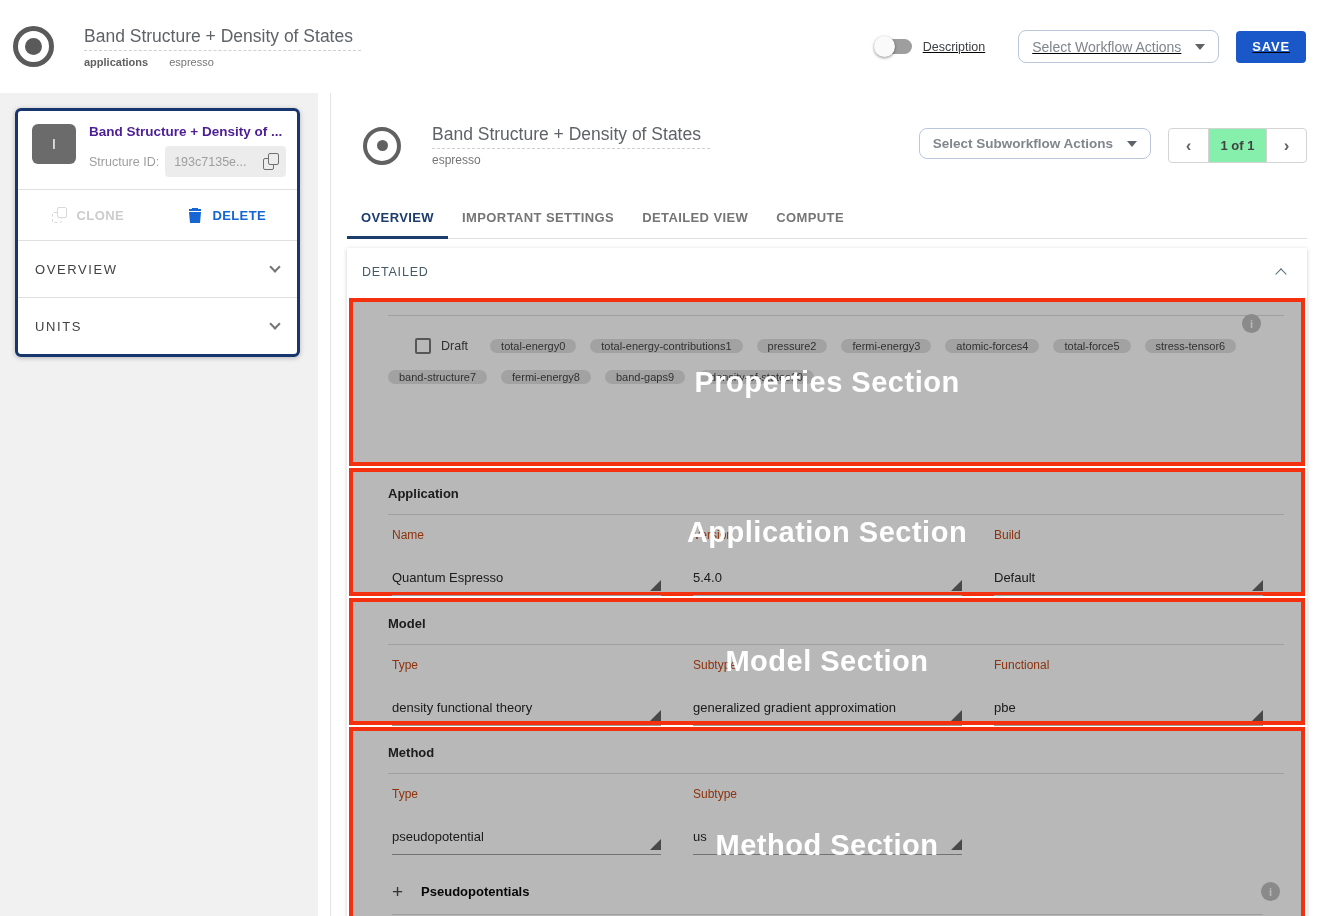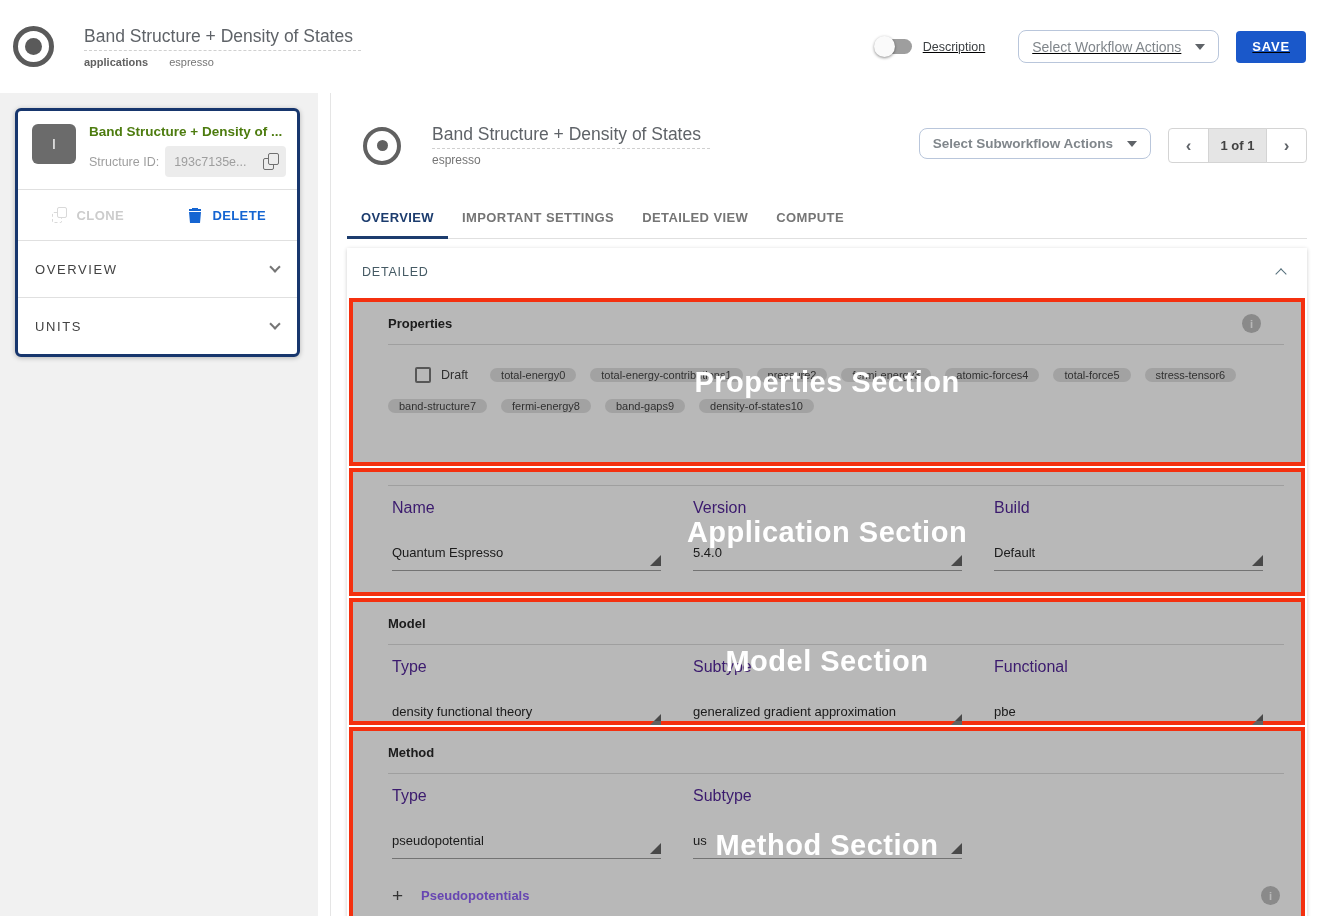--- a/index.html
+++ b/index.html
@@ -30,21 +30,21 @@
   .sidebar { width:318px; background:#f1f1f1; padding-top:15px; flex:none; }
   .v-divider { width:13px; border-right:1px solid #e5e5e5; flex:none; background:#fff; }
   .main { flex:1; background:#fff; }
   .main-inner { padding:0 15px 0 16px; }
 
   
   .side-card { margin-left:15px; width:285px; background:#fff; border:3px solid #17366d; border-radius:6px; box-shadow:0 1px 5px rgba(0,0,0,.25); }
   .card-top { display:flex; padding:13px 11px 12px 14px; align-items:flex-start; }
   .avatar { width:44px; height:40px; background:#6b6b6b; border-radius:6px; color:#fff; display:flex; align-items:center; justify-content:center; font-size:14px; flex:none; }
   .card-info { margin-left:13px; flex:1; min-width:0; }
-  .card-title { font-size:13.5px; font-weight:bold; color:#4d7c0f; white-space:nowrap; overflow:hidden; }
+  .card-title { font-size:13.5px; font-weight:bold; color:#4c1d95; white-space:nowrap; overflow:hidden; }
   .flow-row { display:flex; align-items:center; margin-top:7px; }
   .flow-label { font-size:12.5px; color:#9e9e9e; white-space:nowrap; }
   .flow-chip { margin-left:6px; background:#ececec; border-radius:4px; height:31px; display:flex; align-items:center; padding:0 7px 0 9px; flex:1; }
   .flow-value { font-size:12.5px; color:#9e9e9e; flex:1; white-space:nowrap; overflow:hidden; }
   .copy-icon { position:relative; width:16px; height:17px; flex:none; cursor:pointer; }
   .copy-icon .sq-back { position:absolute; left:0; bottom:0; width:11px; height:12px; border:1.6px solid #6f6f6f; border-radius:2px; }
   .copy-icon .sq-front { position:absolute; right:0; top:0; width:11px; height:12px; border:1.6px solid #6f6f6f; border-radius:2px; background:#ececec; }
   .card-actions { border-top:1px solid #e0e0e0; display:flex; height:51px; align-items:center; }
   .clone-btn { flex:1; display:flex; justify-content:center; align-items:center; color:#cccccc; font-weight:bold; font-size:13px; letter-spacing:.4px; cursor:default; }
   .clone-icon { position:relative; width:15px; height:16px; margin-right:10px; }
@@ -62,21 +62,21 @@
   .sub-icon-dot { width:11px; height:11px; background:#616161; border-radius:50%; }
   .sub-titles { margin-left:31px; }
   .sub-title { font-size:17.5px; color:#5f6368; padding-bottom:3px; border-bottom:1px dashed #d0d0d0; min-width:278px; white-space:nowrap; }
   .sub-subtitle { margin-top:4px; font-size:12px; color:#757575; }
   .sub-right { margin-left:auto; display:flex; align-items:flex-start; gap:17px;font-weight:bold; }
   .sub-select { height:31px; font-size:13.5px; }
   .pagination { display:flex; }
   .page-btn { width:41px; height:35px; border:1px solid #d4d4d4; background:#fff; display:flex; align-items:center; justify-content:center; color:#5f6368; font-size:17px; cursor:pointer; }
   .page-btn.prev { border-radius:4px 0 0 4px; }
   .page-btn.next { border-radius:0 4px 4px 0; margin-left:-1px; }
-  .page-label { min-width:59px; height:35px; border-top:1px solid #d4d4d4; border-bottom:1px solid #d4d4d4; display:flex; align-items:center; justify-content:center; font-size:13px; color:#424242; padding:0 10px; background:#e5e5e5; margin-left:-1px; border-left:1px solid #d4d4d4; border-right:1px solid #d4d4d4; }
+  .page-label { min-width:59px; height:35px; border-top:1px solid #d4d4d4; border-bottom:1px solid #d4d4d4; display:flex; align-items:center; justify-content:center; font-size:13px; color:#424242; padding:0 10px; background:#86efac; margin-left:-1px; border-left:1px solid #d4d4d4; border-right:1px solid #d4d4d4; }
 
   
   .tabs { display:flex; margin-top:30px; border-bottom:1px solid #e0e0e0; }
   .tab { padding:13px 14px; font-size:13px; font-weight:bold; letter-spacing:.4px; color:#757575; cursor:pointer; position:relative; white-space:nowrap; }
   .tab.active { color:#1c3c6e; }
   .tab.active::after { content:""; position:absolute; left:0; right:0; bottom:-1px; height:3px; background:#1c3c6e; }
 
   
   .details-card { margin-top:9px; box-shadow:0 1px 4px rgba(0,0,0,.2); background:#fff; }
   .details-head { height:48px; display:flex; align-items:center; justify-content:space-between; padding:0 22px 0 15px; cursor:pointer; }
@@ -97,27 +97,27 @@
   .chips-row.r2 { margin-top:16px; }
   .draft-group { display:flex; align-items:center; margin-left:27px; margin-right:8px; }
   .checkbox { width:16px; height:16px; border:2px solid #757575; border-radius:2px; background:transparent; cursor:pointer; flex:none; }
   .draft-label { margin-left:10px; font-size:12.5px; color:#3c3c3c; }
   .chip { height:14px; border-radius:16px; background:#e0e0e0; color:#3c3c3c; font-size:11px; display:flex; align-items:center; padding:0 11px; white-space:nowrap; cursor:pointer; }
 
   .sec-application { height:128px; }
   .sec-model { height:127px; }
   .sec-method { height:236px; }
   .fields { display:grid; grid-template-columns:1fr 1fr 1fr; column-gap:32px; margin:13px 21px 0 4px; }
-  .field-label { font-size:16px; color:#4c1d95; }
+  .field-label { font-size:12px; color:#c2410c; }
   .field-value { margin-top:28px; font-size:13px; color:#212121; border-bottom:1px solid #9c9c9c; padding-bottom:10px; position:relative; cursor:pointer; white-space:nowrap; }
   .field-caret { position:absolute; right:0; bottom:4px; width:0; height:0; border-left:11px solid transparent; border-bottom:11px solid #616161; }
 
   .pseudo-row { display:flex; align-items:center; margin:27px 4px 0 4px; }
   .plus-icon { font-size:19px; color:#424242; cursor:pointer; line-height:1; }
-  .pseudo-label { margin-left:18px; font-size:13px; font-weight:bold; color:#8b5cf6; }
+  .pseudo-label { margin-left:18px; font-size:13px; font-weight:bold; color:#000000; }
   .pseudo-info { margin-left:auto; position:static; }
   .method-bottom-divider { margin:13px 21px 0 4px; }
 </style>
 </head>
 <body>
 
 <div class="screen">
 
   <div class="app-header">
     <div class="logo-outer">
@@ -225,21 +225,20 @@
         </div>
 
         <div class="details-card">
           <div class="details-head">
             <span class="details-title">DETAILED</span>
             <span class="chev-up"></span>
           </div>
 
           <div class="section sec-properties">
             <div class="sec-inner">
-              <div class="sec-title">Properties</div>
               <div class="info-icon">i</div>
               <div class="sec-divider"></div>
               <div class="chips-row r1">
                 <div class="draft-group">
                   <div class="checkbox"></div>
                   <span class="draft-label">Draft</span>
                 </div>
                 <div class="chip">total-energy0</div>
                 <div class="chip">total-energy-contributions1</div>
                 <div class="chip">pressure2</div>
@@ -255,20 +254,21 @@
                 <div class="chip">density-of-states10</div>
               </div>
             </div>
             <div class="sec-overlay">
               <span>Properties Section</span>
             </div>
           </div>
 
           <div class="section sec-application">
             <div class="sec-inner">
+              <div class="sec-title">Application</div>
               <div class="sec-divider"></div>
               <div class="fields">
                 <div>
                   <div class="field-label">Name</div>
                   <div class="field-value">
                     <span>Quantum Espresso</span>
                     <span class="field-caret"></span>
                   </div>
                 </div>
                 <div>

